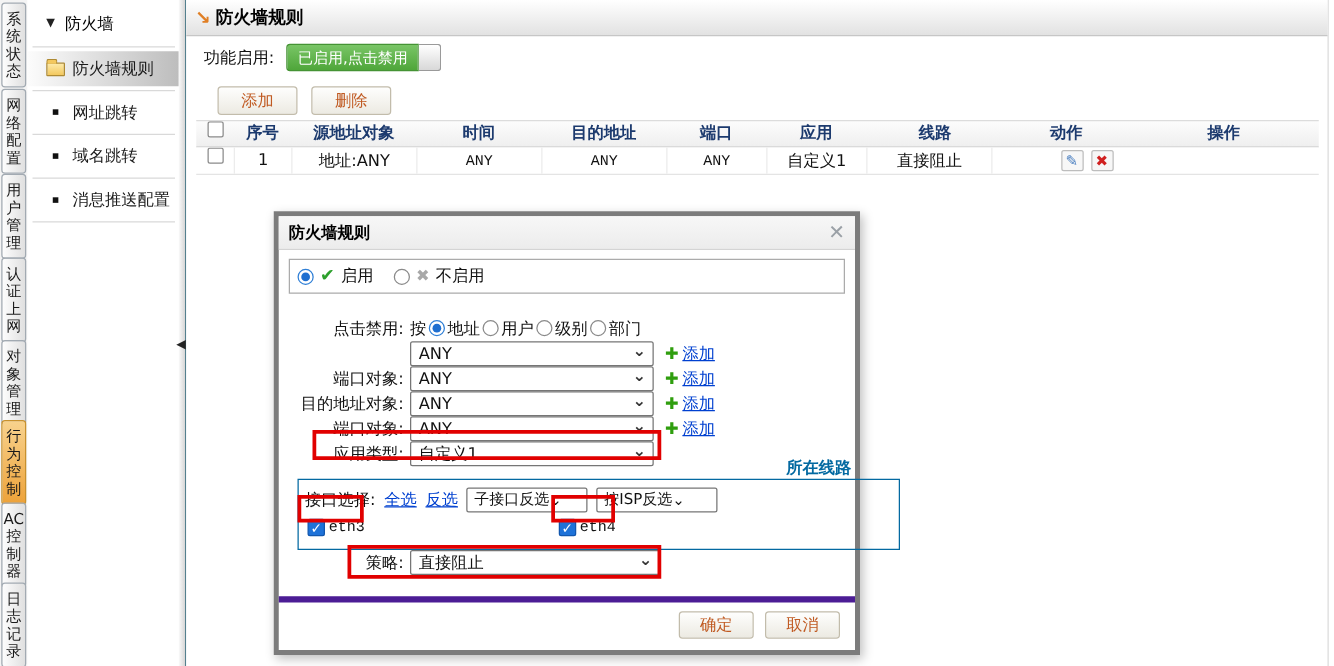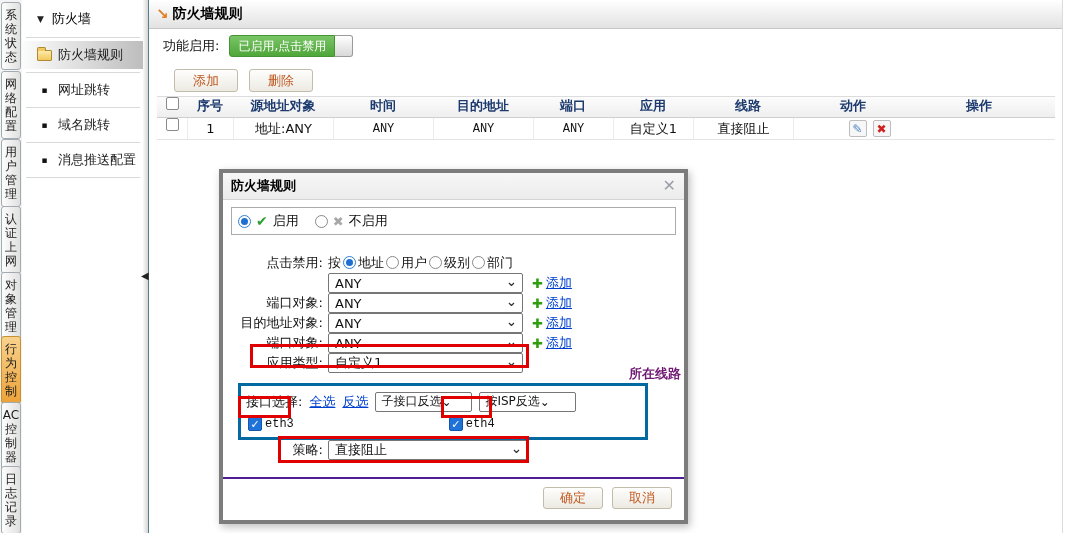--- a/index.html
+++ b/index.html
@@ -82,32 +82,32 @@
   .frow.r1 { height:17px; margin-bottom:2px; }
   .flabel { width:96px; text-align:right; margin-right:5px; flex:0 0 auto; }
   .rgroup { display:flex; align-items:center; gap:1px; }
   .rgroup .radio { margin:0 1px; }
   .select { position:relative; width:195px; height:20px; border:1px solid #767676; border-radius:2px; background:#fff;
             display:flex; align-items:center; padding:0 20px 0 6px; cursor:pointer; }
   .select .chev { position:absolute; right:5px; top:0px; font-size:13px; font-weight:bold; color:#333; }
   .plus { color:#2f9e0e; font-weight:bold; font-size:13px; margin:0 3px 0 9px; }
   .alink { color:#0040d0; text-decoration:underline; cursor:pointer; }
 
-  .line-title { position:absolute; top:192px; right:3px; font-weight:bold; font-size:13px; color:#701a75; }
-  .ifacebox { margin:10px 0 0 15px; width:410px; height:57px; border:3px solid #0369a1; padding:5px 0 0 5px; }
+  .line-title { position:absolute; top:192px; right:3px; font-weight:bold; font-size:13px; color:#0369a1; }
+  .ifacebox { margin:10px 0 0 15px; width:482px; height:57px; border:1px solid #0369a1; padding:5px 0 0 5px; }
   .ifrow1 { display:flex; align-items:center; gap:7px; height:21px; }
   .ifrow2 { display:flex; align-items:center; margin-top:2px; height:20px; }
   .sselect { position:relative; width:97px; height:20px; border:1px solid #767676; border-radius:2px; background:#fff;
              display:flex; align-items:center; padding:0 16px 0 5px; font-size:12px; cursor:pointer; }
   .ckbox { width:14px; height:14px; background:#1e72d8; border:1px solid #1257ae; border-radius:2px; color:#fff;
            font-size:11px; font-weight:bold; display:inline-flex; align-items:center; justify-content:center; cursor:pointer; }
   .ifitem { display:flex; align-items:center; gap:3px; }
 
   .policyrow { margin-top:0; }
-  .mfooter { border-top:2px solid #4c1d95; margin-top:17px; height:40px; display:flex; align-items:center; justify-content:flex-end; gap:9px; padding-right:12px; }
+  .mfooter { border-top:5px solid #4c1d95; margin-top:17px; height:40px; display:flex; align-items:center; justify-content:flex-end; gap:9px; padding-right:12px; }
   .mfooter .btn { padding:0 16px; height:22px; }
 
   .anno { position:absolute; border:3px solid #e10000; z-index:50; pointer-events:none; }
   .anno.a-app    { left:250px; top:344px; width:279px; height:24px; }
   .anno.a-eth3   { left:238px; top:396px; width:53px;  height:22px; }
   .anno.a-eth4   { left:441px; top:396px; width:51px;  height:22px; }
   .anno.a-policy { left:278px; top:436px; width:251px; height:27px; }
 </style>
 </head>
 <body>

